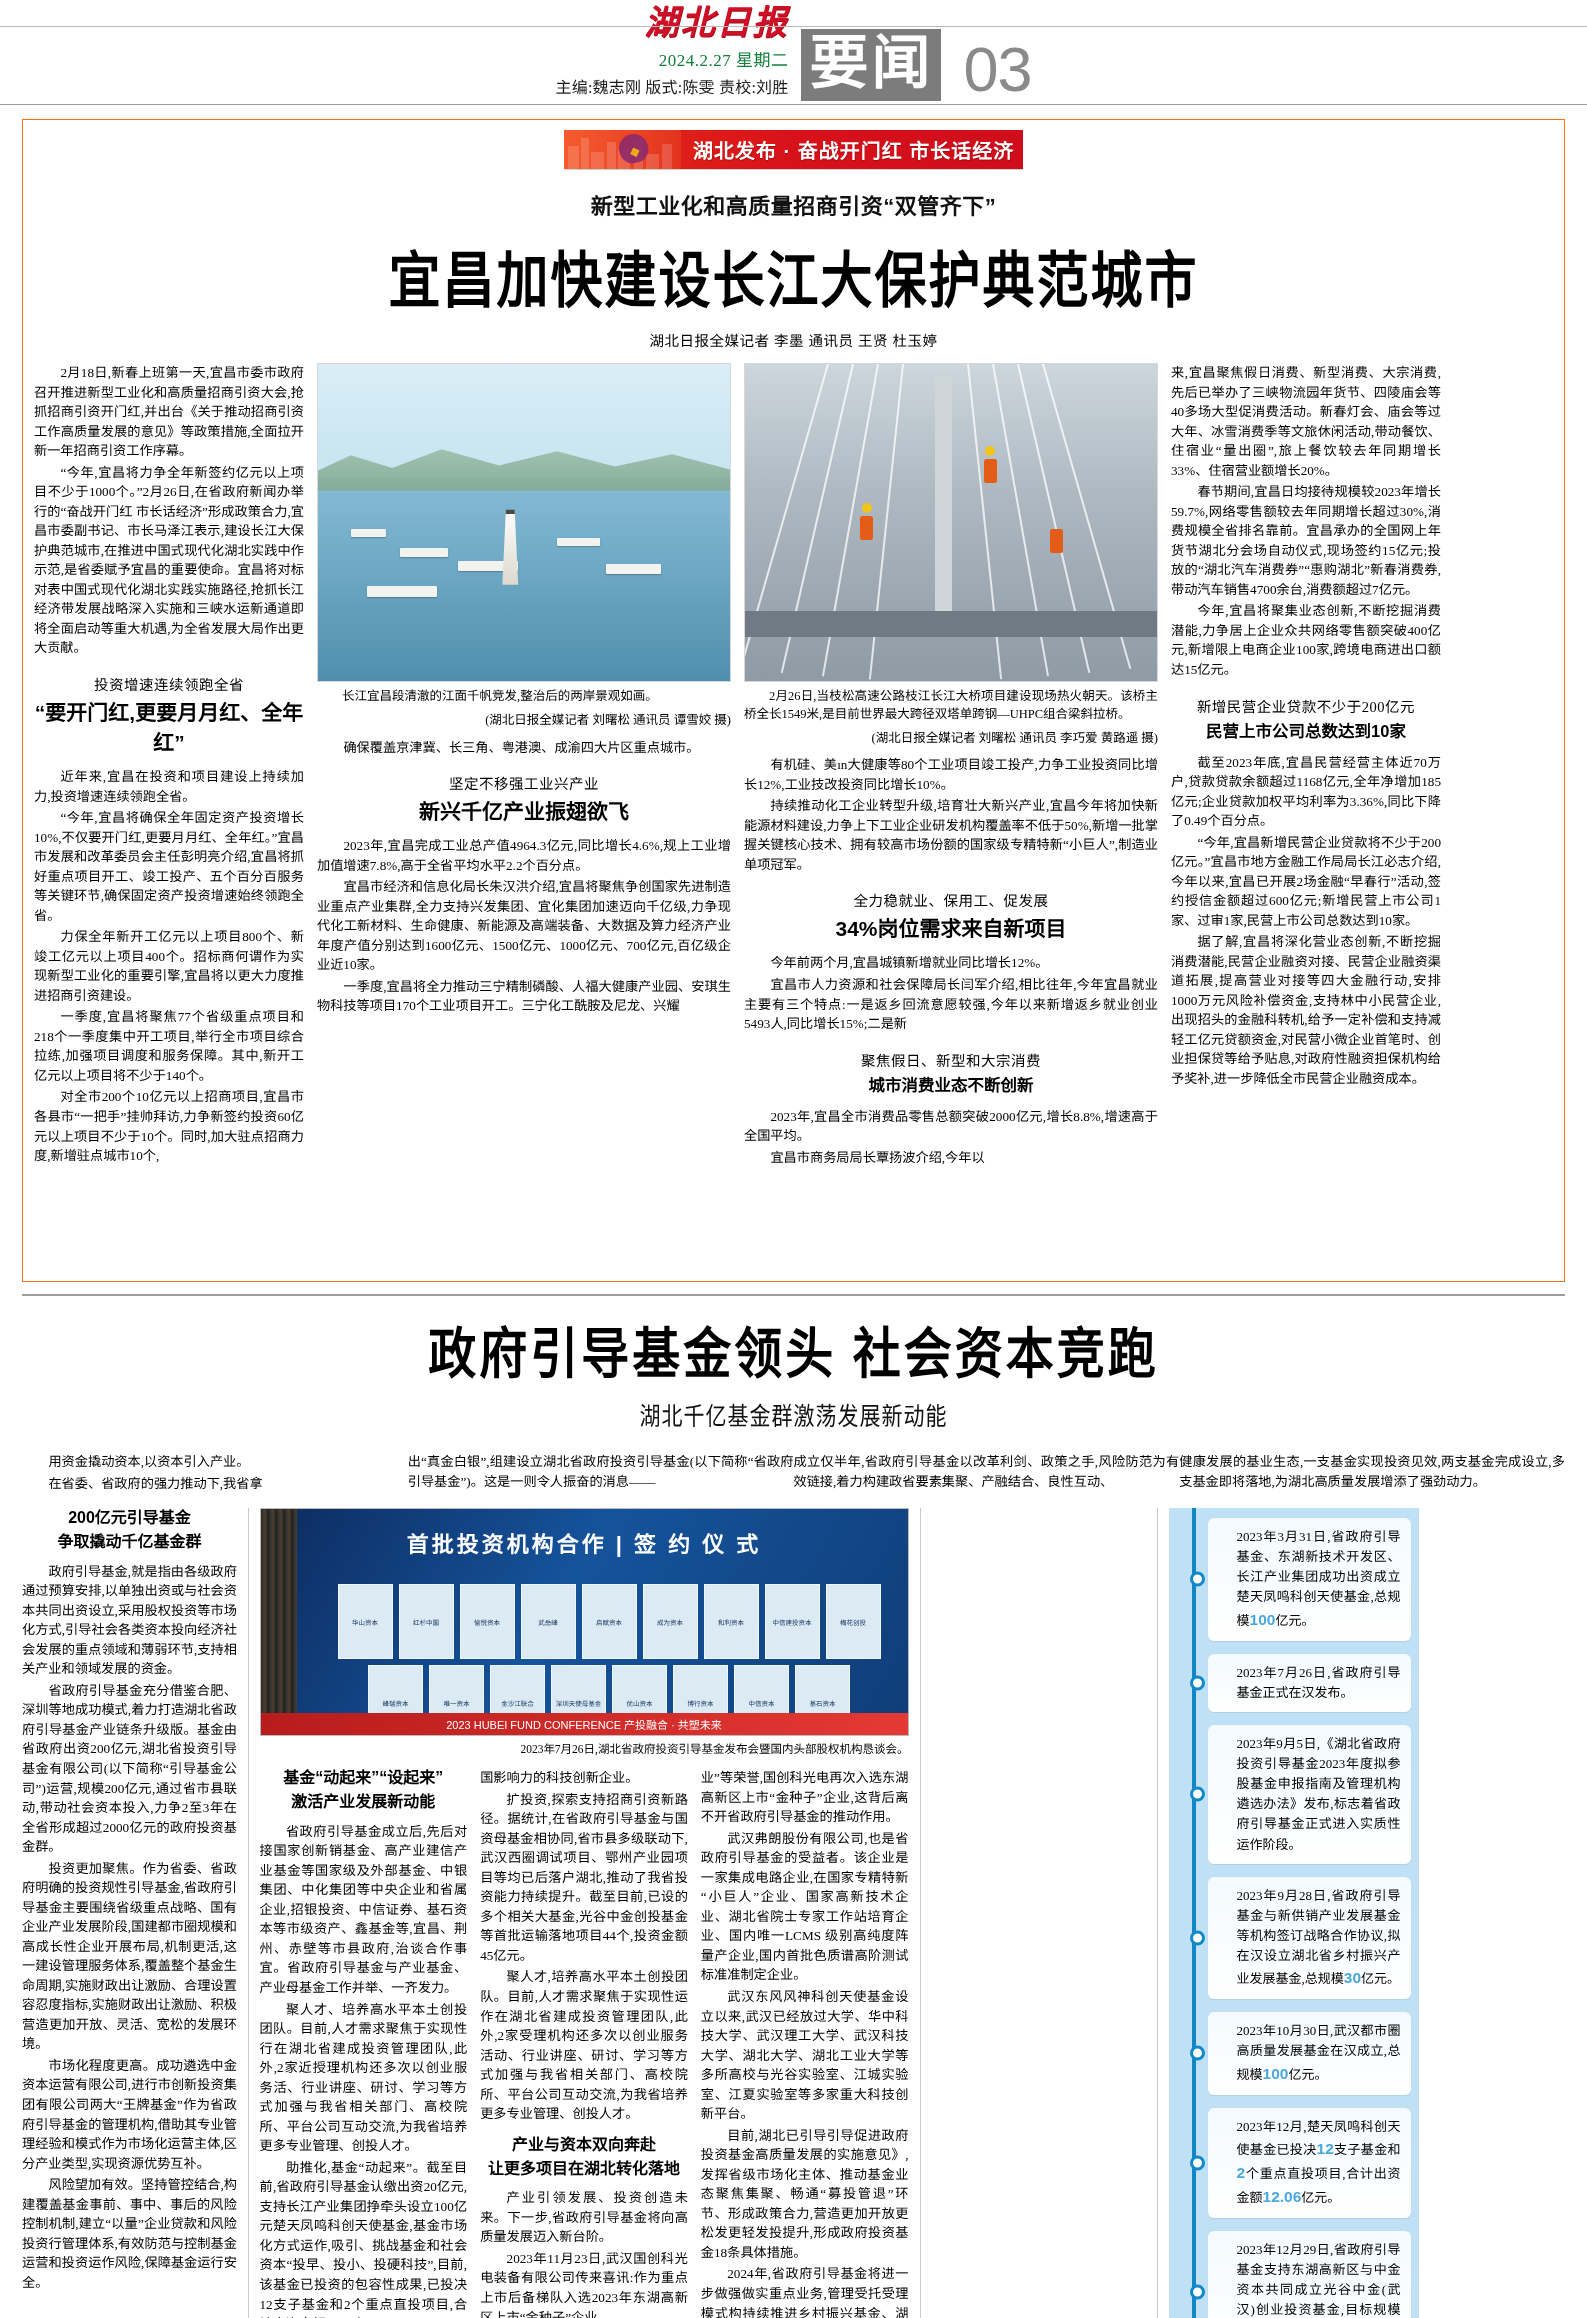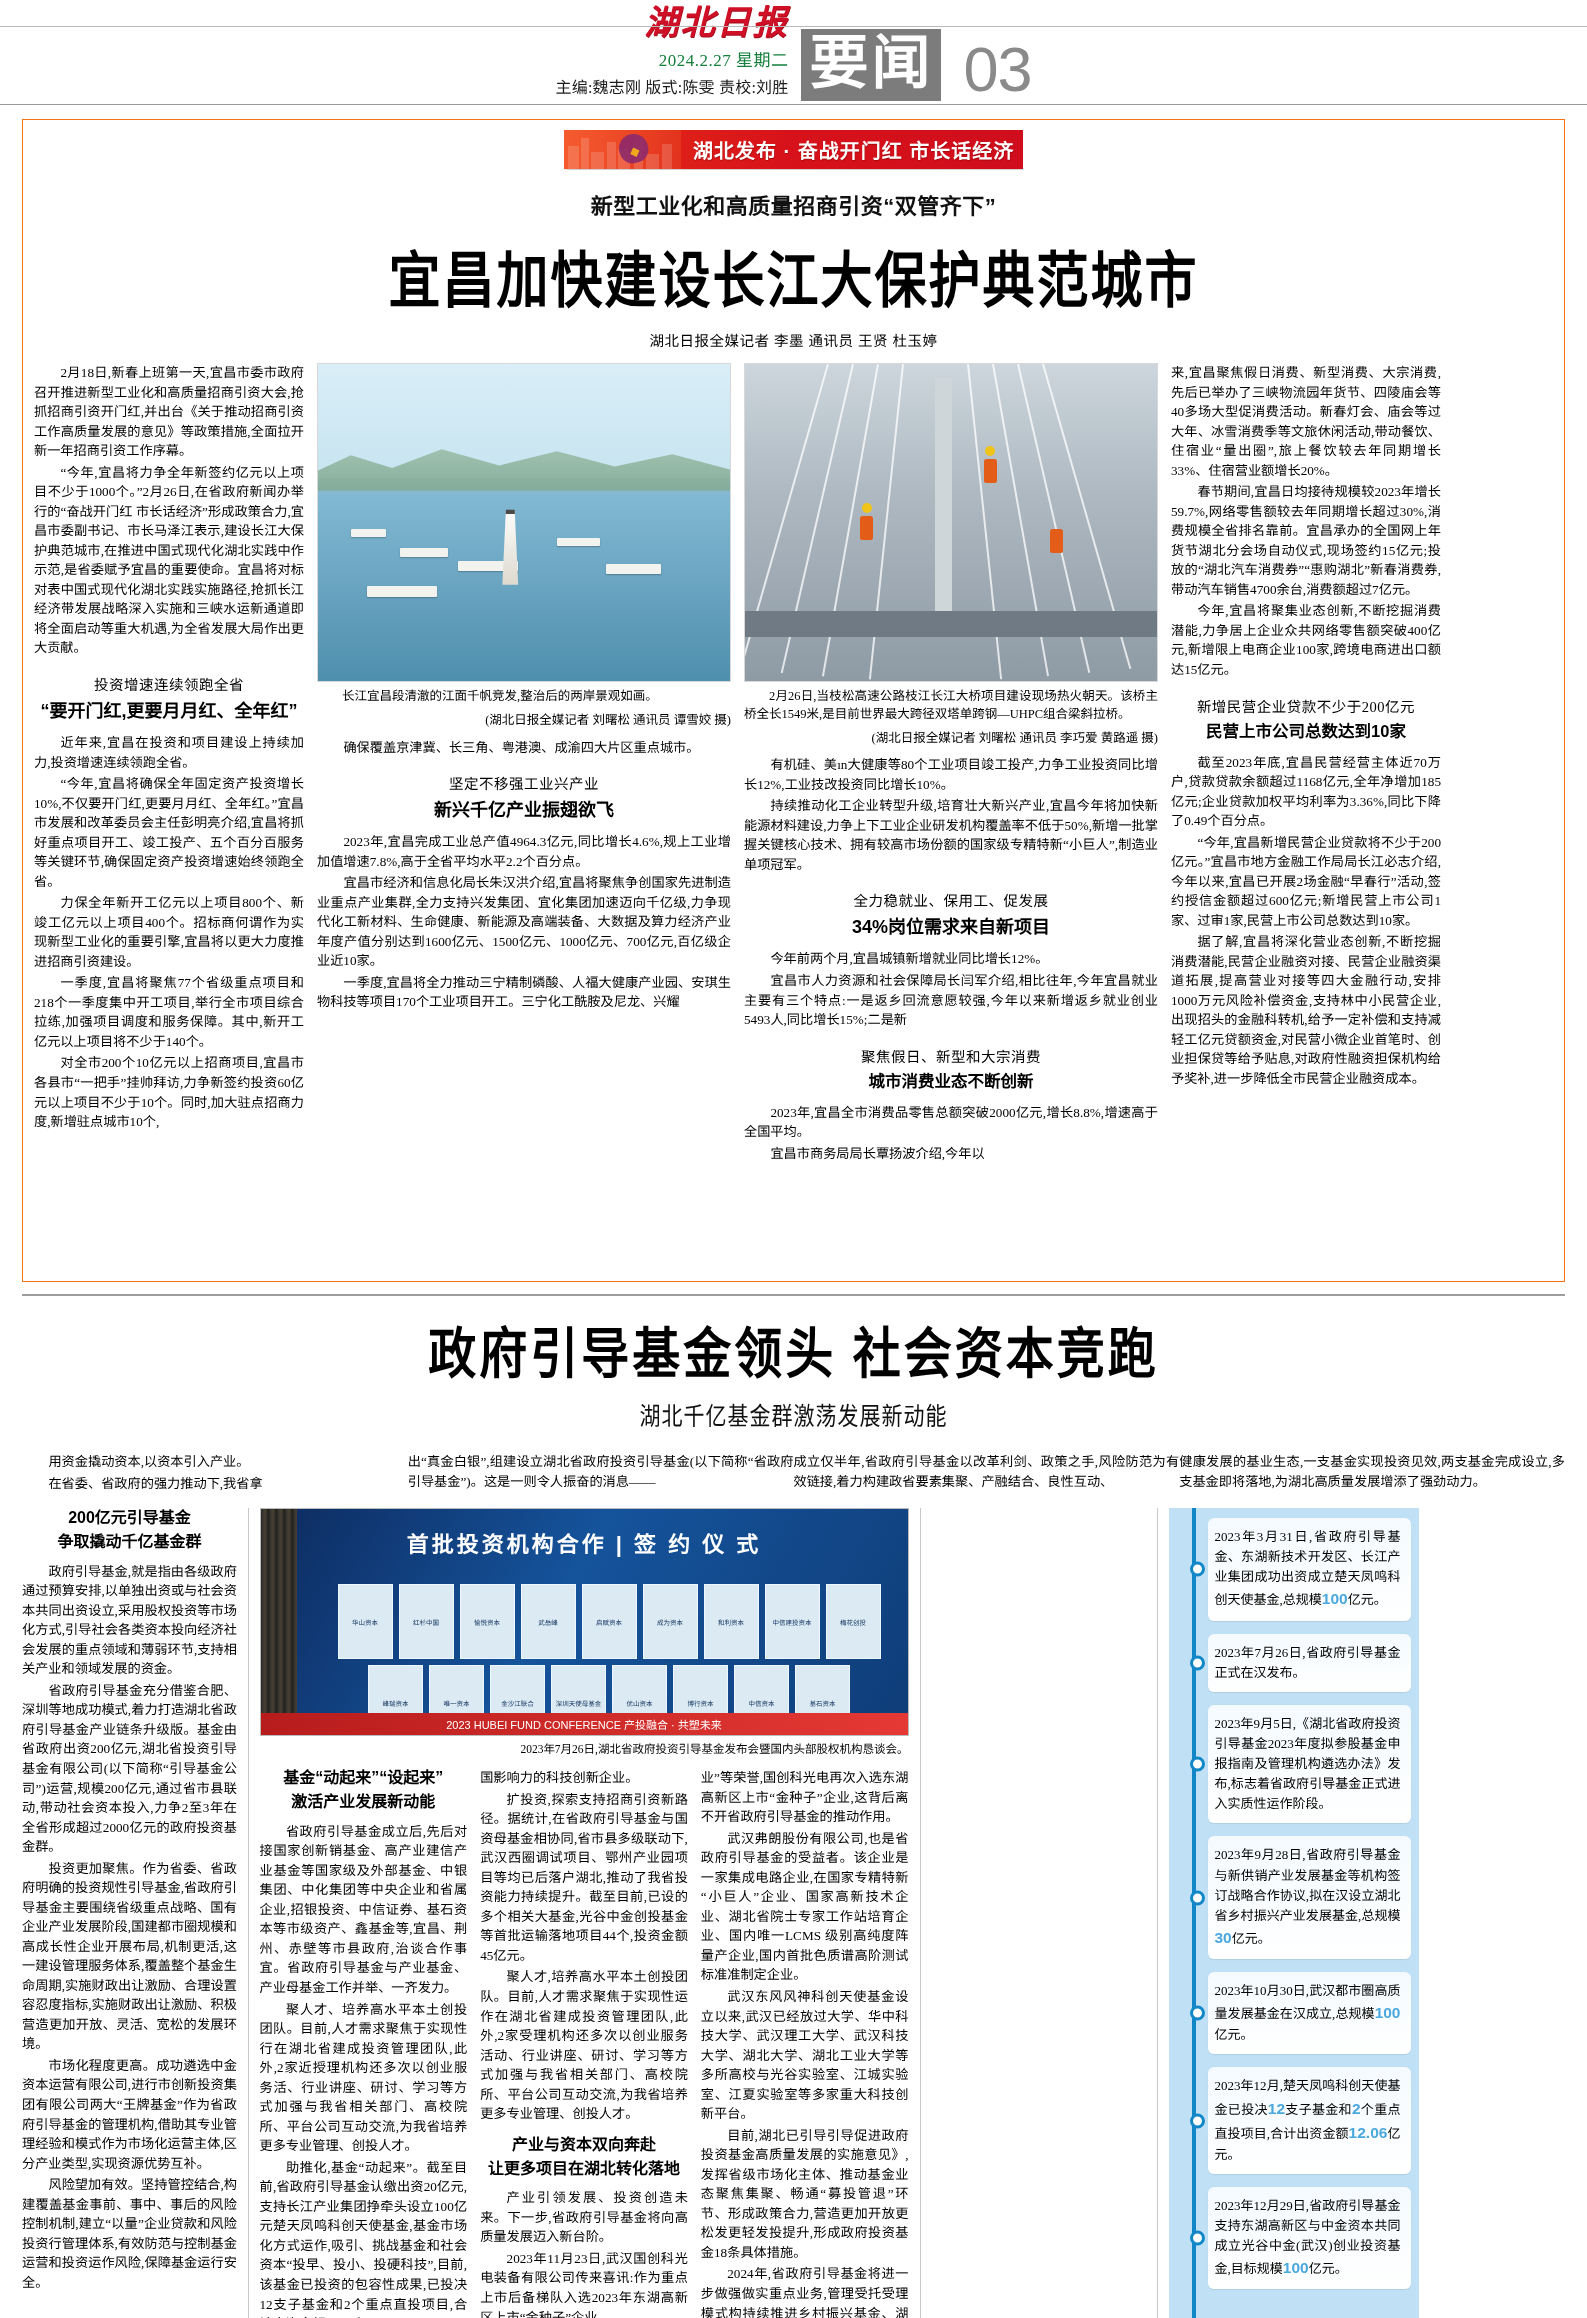--- a/index.html
+++ b/index.html
@@ -121,21 +121,21 @@
     text-indent:2em; margin:0 0 2px 0;
     font-family:"Liberation Serif","DejaVu Serif",serif;
   }
   .ptext.noind { text-indent:0; }
 
   .sub-kicker {
     text-align:center; font-size:14.5px; margin:15px 0 2px 0;
     font-family:"Liberation Serif", serif; letter-spacing:0.5px;
   }
   .sub-head {
-    text-align:center; font-size:18px; font-weight:bold;
+    text-align:center; font-size:21px; font-weight:bold;
     font-family:"Liberation Sans", sans-serif; letter-spacing:0px;
     margin:0 0 11px 0;
   }
   .sub-head.sm { font-size:16.5px; }
 
   .photo {
     width:100%; position:relative; overflow:hidden; border:0.5px solid #d8d8d8;
   }
   .photo.river { height: 319px;
     background:
@@ -215,21 +215,21 @@
     position:relative;
     border-radius:1px;
   }
   .tl-line {
     position:absolute; left:23px; top:0; bottom:0; width:4.5px; background:#1287c8;
   }
   .tl-item {
     position:relative; margin: 0 0 13px 31px;
     background:linear-gradient(#f4fafe,#ffffff);
     border-radius:6px;
-    padding:9px 10px 9px 7px;
+    padding:9px 10px 9px 29px;
     box-shadow: 0 0.5px 1px rgba(0,0,0,.08);
   }
   .tl-item:before{
     content:""; position:absolute; left:-18px; top:50%; transform:translateY(-50%);
     width:15px;height:15px;border-radius:50%;
     background:#fff; border:3.5px solid #1287c8; box-sizing:border-box;
   }
   .tl-text{ font-size:13px; line-height:1.55; text-align:justify;
     font-family:"Liberation Serif","DejaVu Serif",serif; }
   .tl-text b.num{ color:#4aa8dd; font-family:"Liberation Sans",sans-serif; font-size:15.5px; }

